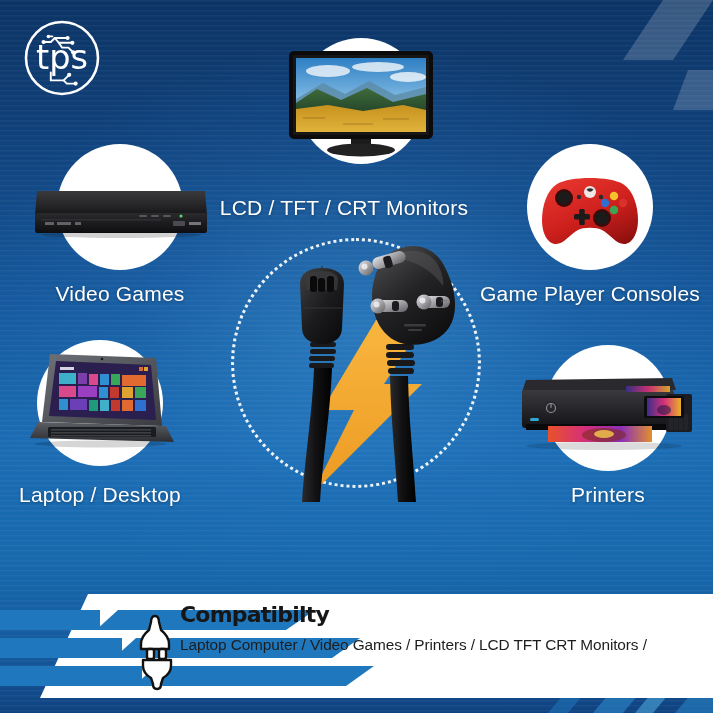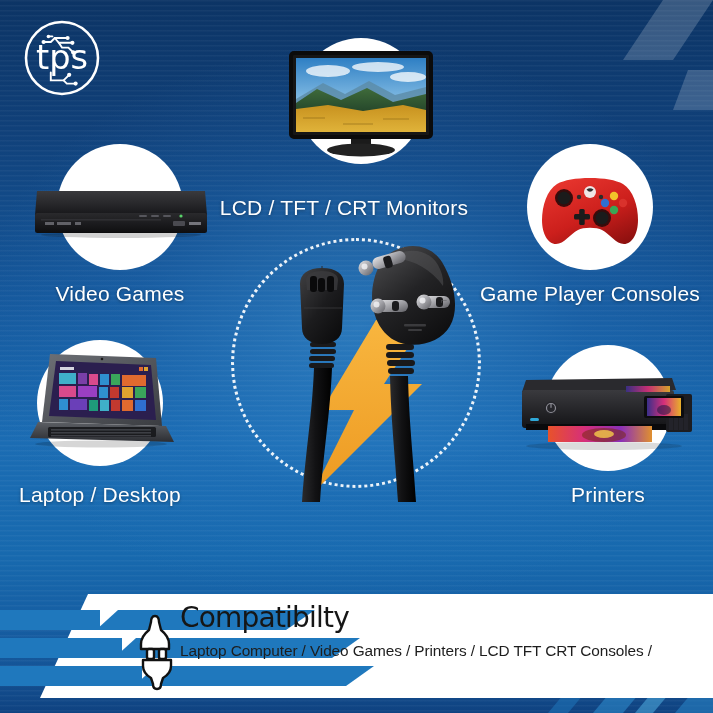--- a/index.html
+++ b/index.html
@@ -87,22 +87,22 @@
   #banner {
     position:absolute; left:0; bottom:0;
     width:713px; height:133px;
   }
   #banner-text {
     position:absolute; left:180px; top:604px;
     width:520px;
   }
   #banner-title {
     font-family:"DejaVu Sans", sans-serif;
-    font-size:28px;
-    font-weight:normal;
+    font-size:22px;
+    font-weight:bold;
     color:#161616;
     letter-spacing:-0.8px;
     line-height:1.0;
   }
   .banner-line {
     font-size:15.4px;
     color:#1d1d1d;
     line-height:1.42;
     white-space:nowrap;
     letter-spacing:-0.1px;
@@ -562,16 +562,16 @@
       <path d="M24 44 L24 52 L31 52 L31 44" transform="translate(3,4)"></path>
       <path d="M8 50 L8 56 C8 61 11 65 16 68 L18 74
                C18 77 19 79 22 79 C25 79 26 77 26 74 L28 68
                C33 65 36 61 36 56 L36 50 Z" transform="translate(3,-2)"></path>
     </g>
   </svg>
 
   <div id="banner-text">
     <div id="banner-title">Compatibilty</div>
     <div style="height:8px"></div>
-    <div class="banner-line">Laptop Computer / Video Games / Printers / LCD TFT CRT Consoles /</div>
+    <div class="banner-line">Laptop Computer / Video Games / Printers / LCD TFT CRT Monitors /</div>
   </div>
 
 </div>
 
 </body></html>

